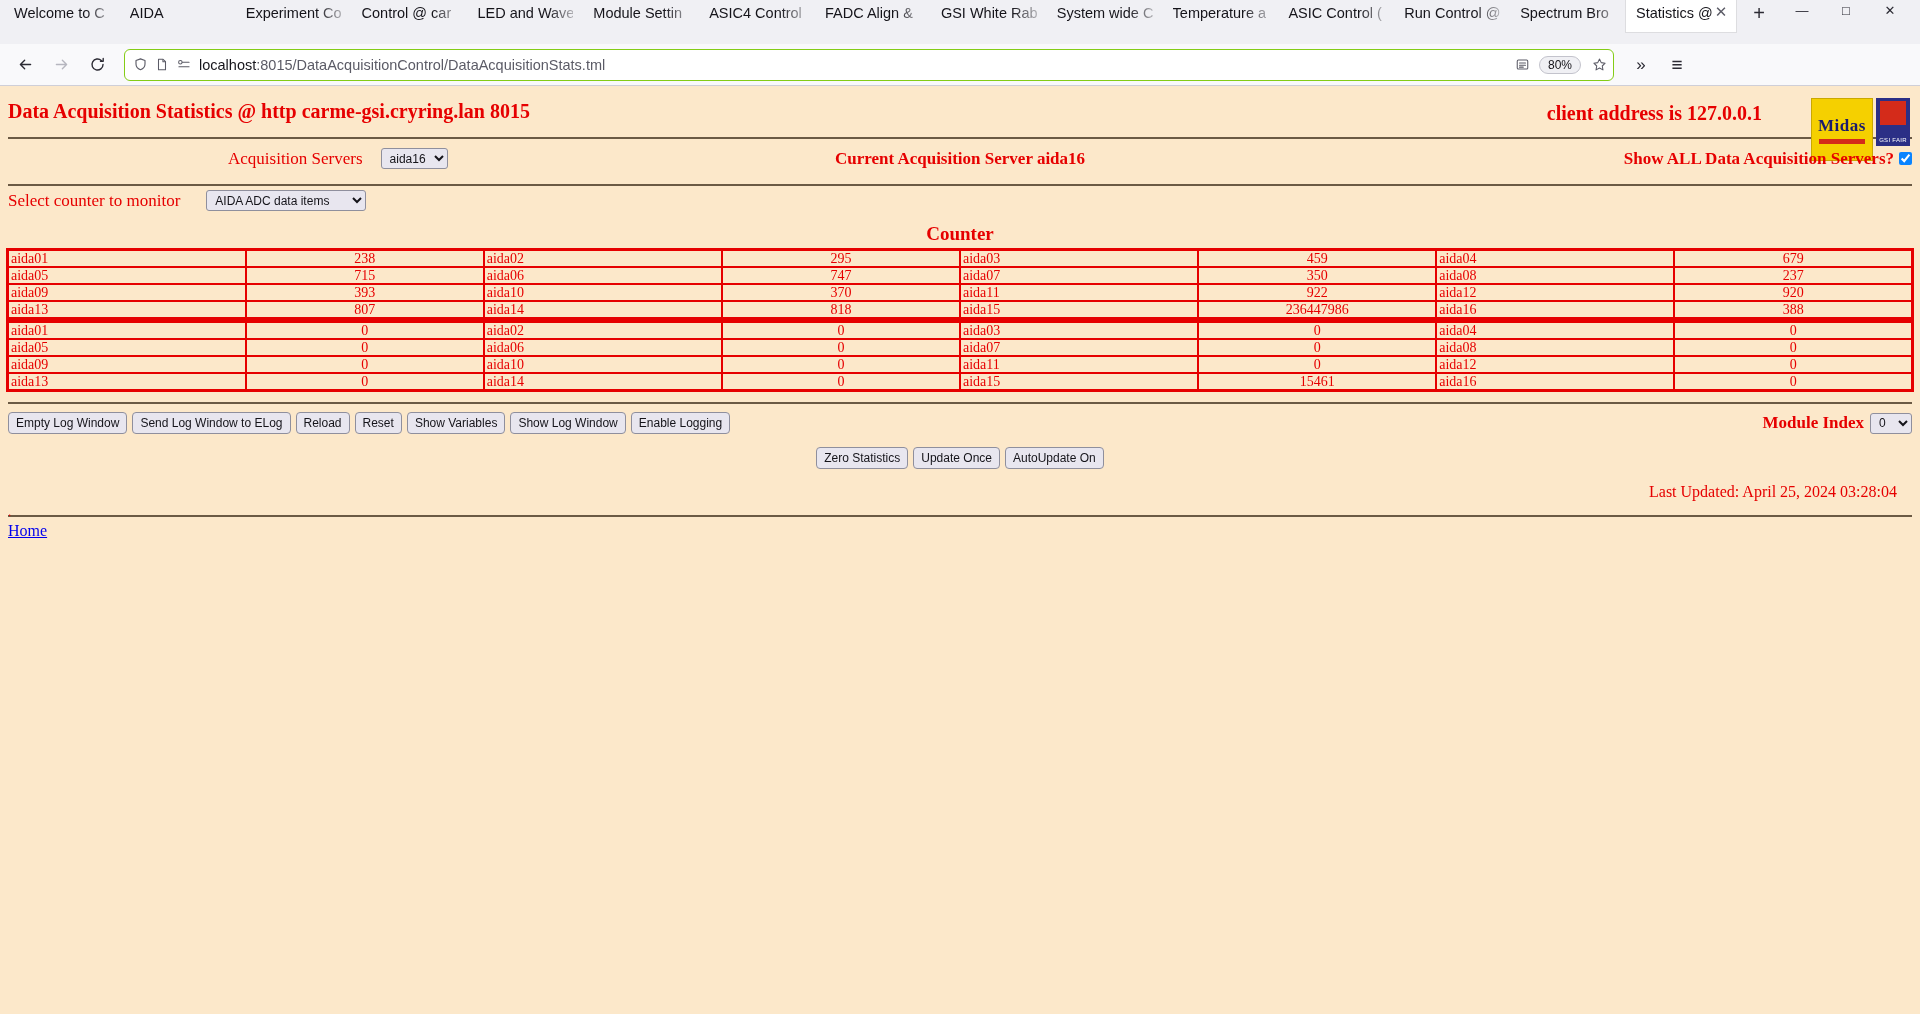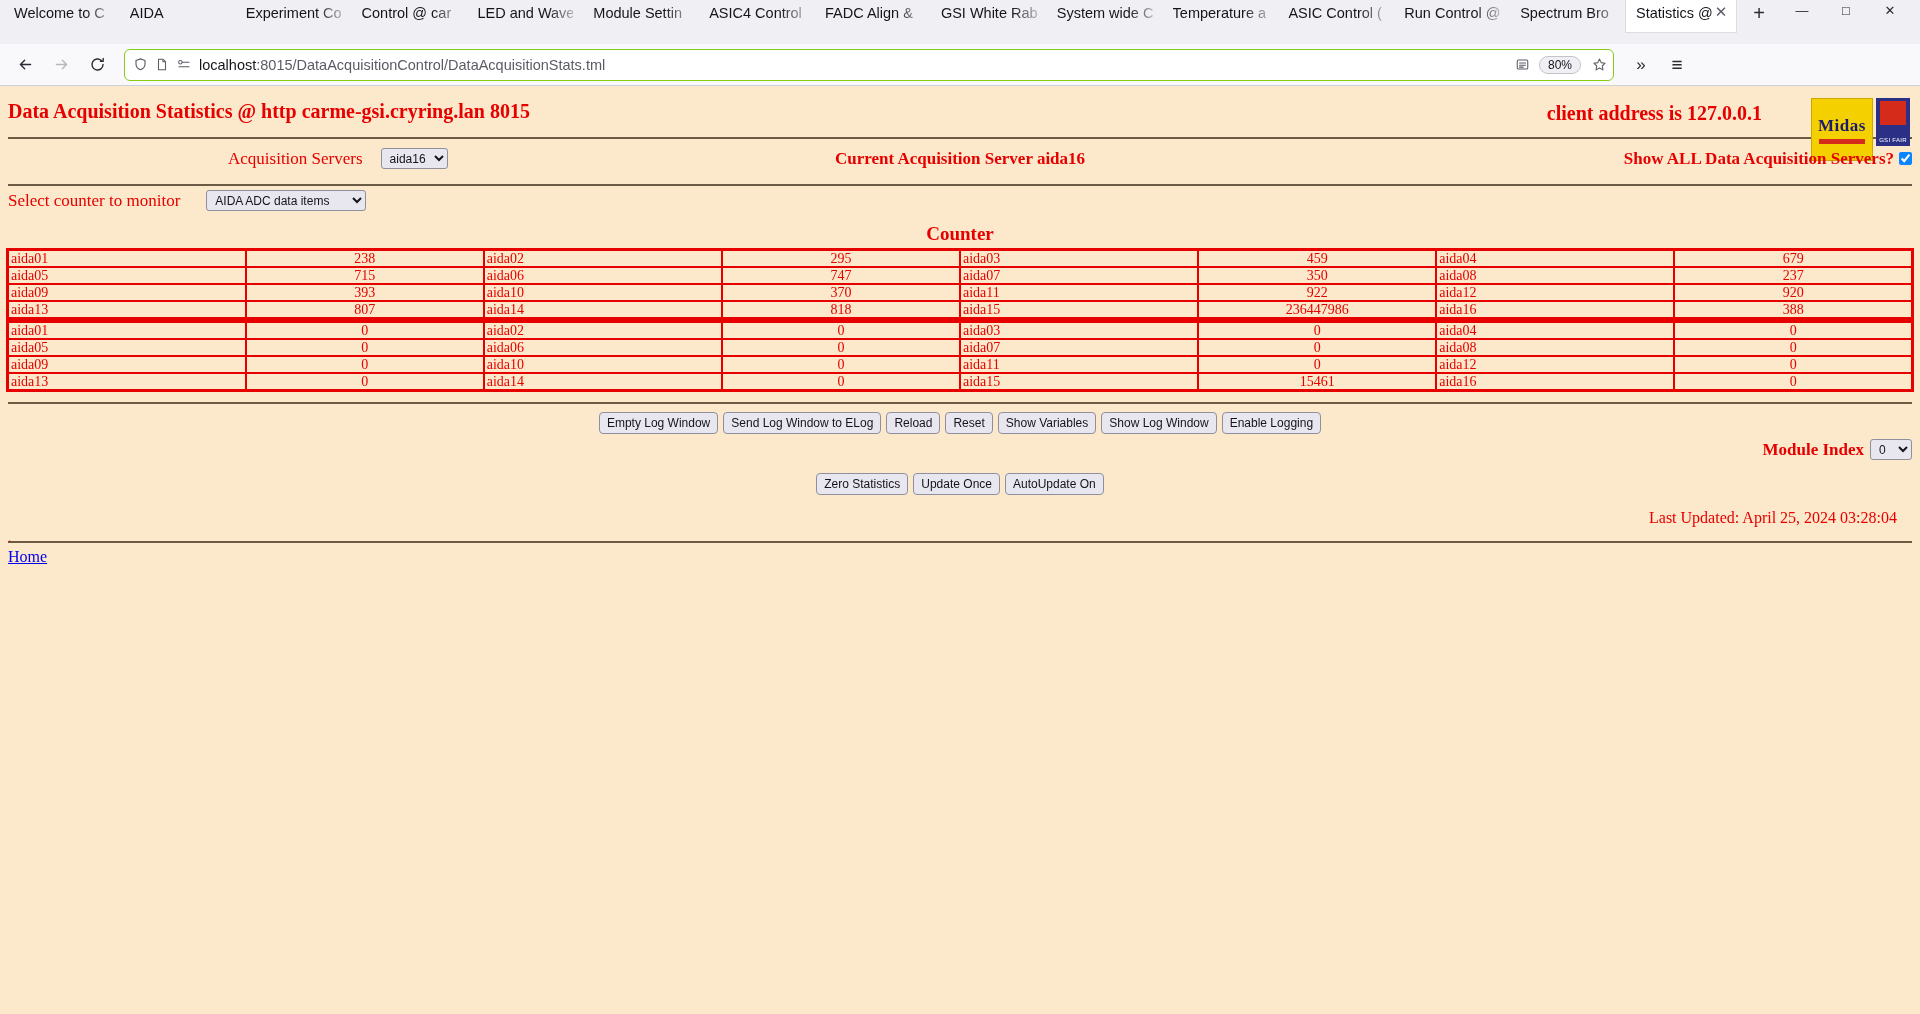--- a/index.html
+++ b/index.html
@@ -195,22 +195,22 @@
     line-height: 15px;
     overflow: hidden;
     white-space: nowrap;
   }
   table.stats td.name { width: 12.5%; text-align: left; }
   table.stats td.val  { width: 12.5%; text-align: center; }
 
   hr.rule2 { border: none; border-top: 2px solid #6b5a44; margin: 10px 8px 0 8px; }
 
   #btnrow {
-    display: flex; align-items: center; padding: 8px 8px 0 8px;
-    gap: 5px; position: relative; flex-direction: column;
+    display: flex; padding: 8px 8px 0 8px;
+    gap: 5px; position: relative;
   }
   button.hbtn {
     font-family: "Liberation Sans", sans-serif;
     font-size: 12px;
     background: #e8e6ef;
     border: 1px solid #8f8f9d;
     border-radius: 4px;
     padding: 2px 7px;
     color: #15141a;
     height: 22px;

